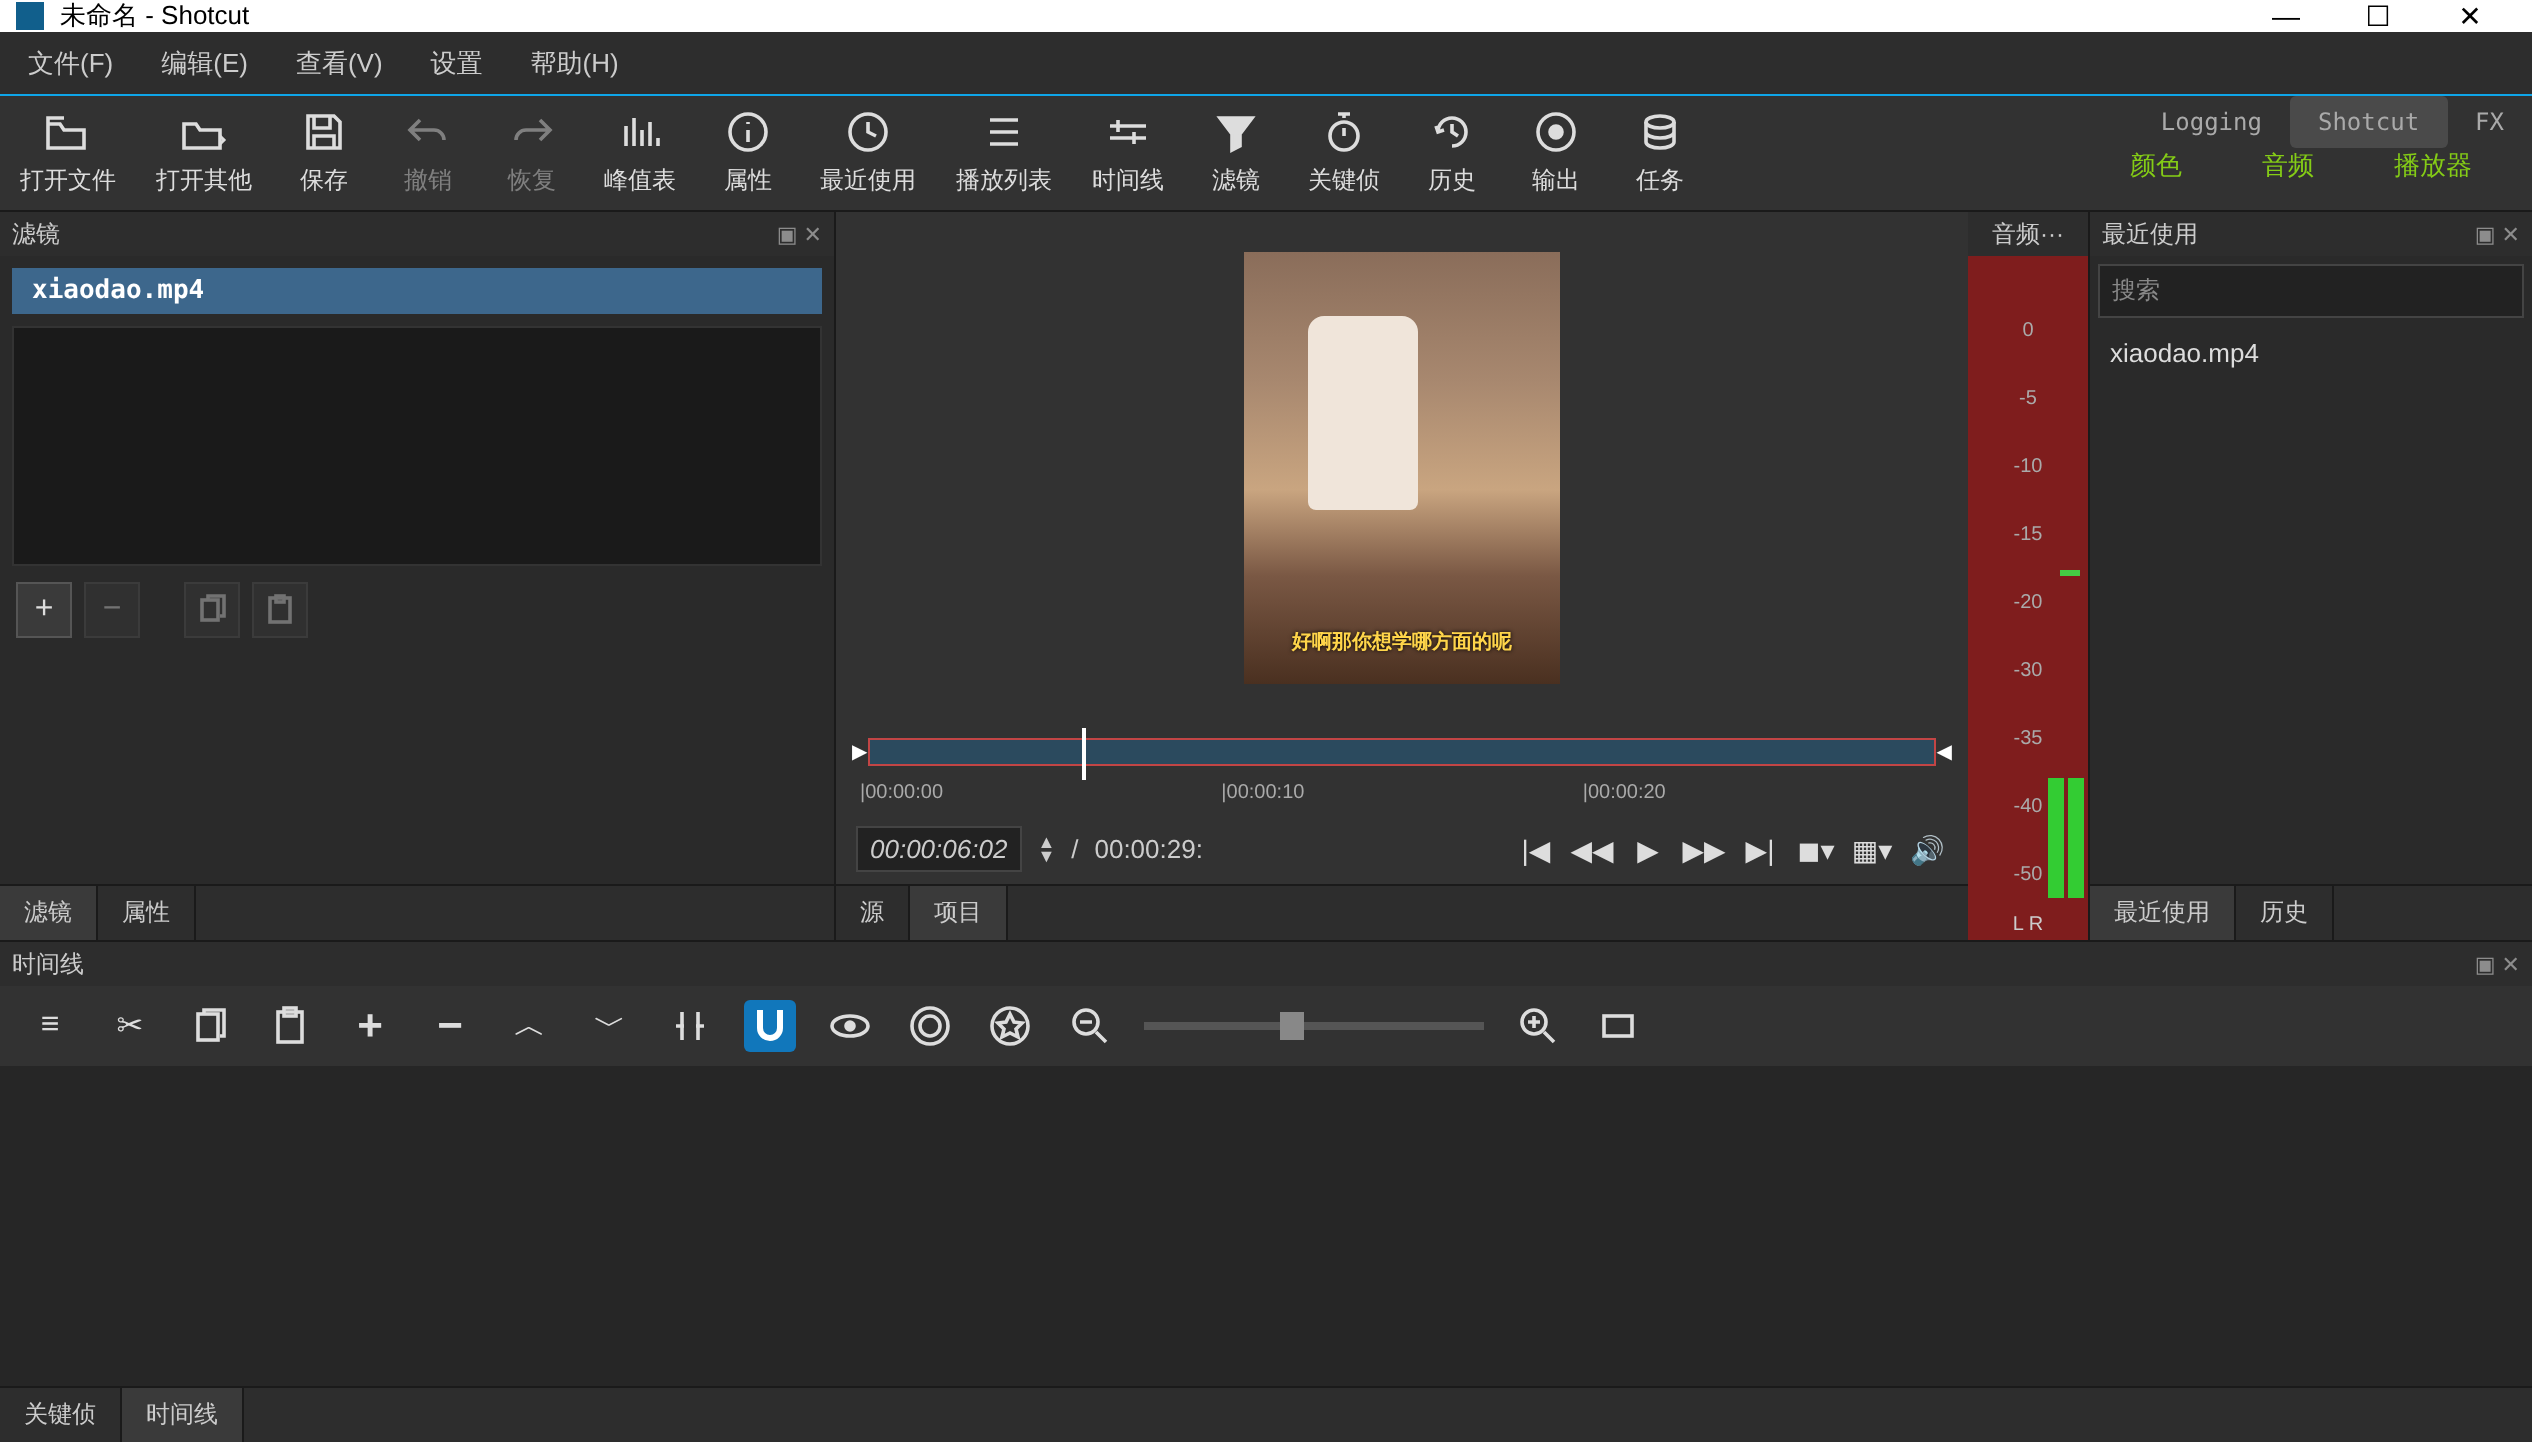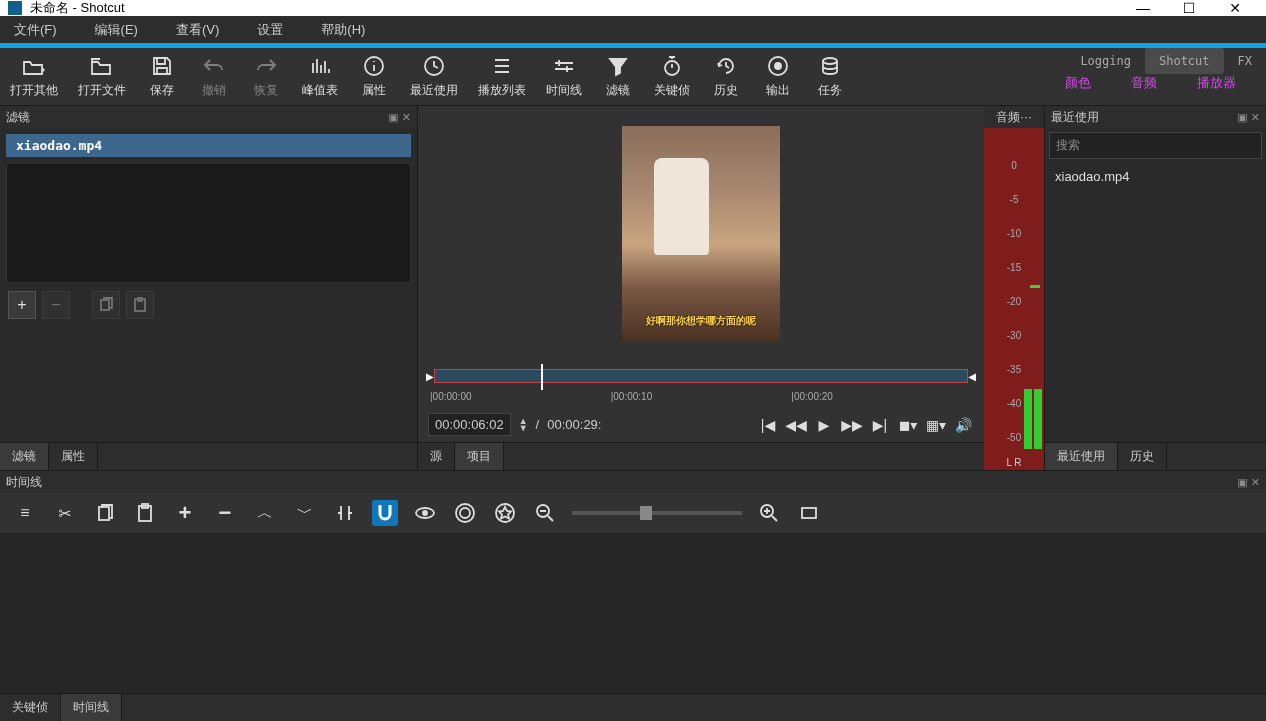--- a/index.html
+++ b/index.html
@@ -1,31 +1,31 @@
 <!DOCTYPE html>
 <html><head>
 <meta charset="utf-8">
 <style>
 * { margin: 0; padding: 0; box-sizing: border-box; font-family: "Microsoft YaHei", sans-serif; }
 body { background: #2a2a2a; color: #ccc; width: 1266px; height: 721px; overflow: hidden; display: flex; flex-direction: column; }
 .titlebar { height: 16px; background: #fff; display: flex; align-items: center; padding: 0 8px; color: #000; font-size: 13px; }
 .titlebar .app-icon { width: 14px; height: 14px; background: #115f8c; margin-right: 8px; }
 .titlebar .controls { margin-left: auto; display: flex; }
 .titlebar .controls span { width: 46px; height: 32px; display: flex; align-items: center; justify-content: center; font-size: 14px; cursor: pointer; }
-.menubar { height: 32px; background: #2d2d2d; border-bottom: 5px solid #0ea5e9; display: flex; align-items: center; padding: 0 8px; gap: 26px; font-size: 13px; }
+.menubar { height: 32px; background: #2d2d2d; border-bottom: 1px solid #0ea5e9; display: flex; align-items: center; padding: 0 8px; gap: 12px; font-size: 13px; }
 .menubar span { cursor: pointer; padding: 3px 6px; }
 .toolbar { background: #323232; display: flex; align-items: stretch; border-bottom: 1px solid #1a1a1a; }
 .tool-btn { display: flex; flex-direction: column; align-items: center; justify-content: center; padding: 6px 10px; cursor: pointer; min-width: 52px; gap: 4px; }
 .tool-icon { width: 24px; height: 24px; display: flex; align-items: center; justify-content: center; }
 .tool-label { font-size: 12px; color: #ddd; white-space: nowrap; }
 .tool-btn.dim .tool-label, .tool-btn.dim .tool-icon { opacity: 0.45; }
 .mode-tabs { margin-left: auto; display: flex; }
 .mode-tab { padding: 3px 14px; font-size: 12px; font-family: monospace; cursor: pointer; display: flex; align-items: center; color: #aaa; height: 26px; }
 .mode-tab.active { background: #4a4a4a; border-radius: 3px; }
-.second-row { display: flex; margin-left: auto; gap: 40px; padding-right: 30px; font-size: 13px; color: #d946ef; }
+.second-row { display: flex; margin-left: auto; gap: 40px; padding-right: 30px; font-size: 13px; color: #84cc16; }
 .main { flex: 1; display: flex; min-height: 0; }
 .panel-left { width: 418px; display: flex; flex-direction: column; background: #2a2a2a; border-right: 1px solid #1a1a1a; }
 .panel-header { height: 22px; background: #2d2d2d; display: flex; align-items: center; padding: 0 6px; font-size: 12px; }
 .panel-header .close-x { margin-left: auto; font-size: 11px; cursor: pointer; opacity: 0.6; }
 .filter-item { background: #3d678c; color: #fff; padding: 4px 10px; margin: 6px; font-family: monospace; font-size: 13px; font-weight: bold; }
 .filter-canvas { flex: 1; background: #1a1a1a; margin: 0 6px; min-height: 120px; border: 1px solid #333; }
 .filter-tools { display: flex; gap: 6px; padding: 8px; align-items: center; }
 .sq-btn { width: 28px; height: 28px; background: #3a3a3a; border: 1px solid #555; display: flex; align-items: center; justify-content: center; cursor: pointer; font-size: 16px; color: #ddd; }
 .sq-btn.dim { opacity: 0.4; }
 .tabs-row { display: flex; background: #2d2d2d; border-top: 1px solid #1a1a1a; height: 28px; }
@@ -35,21 +35,21 @@
 .preview { flex: 1; display: flex; align-items: center; justify-content: center; background: #323232; position: relative; }
 .video-frame { width: 158px; height: 216px; background: linear-gradient(180deg, #8a6d5a 0%, #a8886f 30%, #c9a580 55%, #7a5844 75%, #4a3020 100%); position: relative; overflow: hidden; }
 .video-frame::before { content: ""; position: absolute; top: 15%; left: 20%; width: 35%; height: 45%; background: #f0e5da; border-radius: 8px 8px 4px 4px; }
 .subtitle { position: absolute; bottom: 14px; left: 50%; transform: translateX(-50%); font-size: 10px; color: #ffd54a; white-space: nowrap; font-weight: bold; text-shadow: 0 0 2px #000; }
 .scrubber { height: 30px; display: flex; align-items: center; position: relative; padding: 0 8px; }
 .scrub-track { flex: 1; height: 14px; background: #2b4a5e; border: 1px solid #c24545; position: relative; }
 .scrub-head { position: absolute; left: 20%; top: -6px; width: 2px; height: 26px; background: #fff; }
 .timecodes { display: flex; height: 16px; font-size: 10px; font-family: monospace; color: #aaa; padding: 0 12px; }
 .timecodes span { flex: 1; }
 .transport { display: flex; align-items: center; gap: 8px; padding: 6px 10px; font-family: monospace; font-size: 13px; color: #ccc; }
-.tc-box { background: #222; padding: 3px 6px; border: 1px solid #444; }
+.tc-box { background: #222; padding: 3px 6px; border: 1px solid #444; font-style: italic; }
 .ctrl-icon { width: 20px; height: 20px; display: flex; align-items: center; justify-content: center; cursor: pointer; color: #ddd; font-size: 14px; }
 .panel-audio { width: 60px; background: #7f1d1d; display: flex; flex-direction: column; }
 .db-scale { flex: 1; display: flex; flex-direction: column; align-items: center; justify-content: space-around; font-size: 10px; color: #aaa; position: relative; padding-top: 20px; }
 .db-scale span { display: block; }
 .meter-bars { position: absolute; bottom: 6px; right: 2px; display: flex; gap: 2px; }
 .meter-bar { width: 8px; height: 60px; background: linear-gradient(180deg, #3c3 0%, #3c3 100%); }
 .lr-label { font-size: 10px; text-align: center; padding: 2px; }
 .panel-right { width: 222px; background: #2a2a2a; display: flex; flex-direction: column; border-left: 1px solid #1a1a1a; }
 .search-box { margin: 4px; padding: 4px 6px; background: #222; border: 1px solid #444; font-size: 12px; color: #888; }
 .recent-item { padding: 6px 10px; font-size: 13px; color: #ddd; cursor: pointer; }
@@ -84,33 +84,33 @@
   <span>编辑(E)</span>
   <span>查看(V)</span>
   <span>设置</span>
   <span>帮助(H)</span>
 </div>
 
 <div class="toolbar">
   <div class="tool-btn">
     <div class="tool-icon">
         <svg width="24" height="20" viewBox="0 0 24 20">
+          <path d="M2 6h6l2 3h10v9H2z M2 6V3h8"></path>
+        </svg>
+      </div>
+    <span class="tool-label">打开文件</span>
+  </div>
+  <div class="tool-btn">
+    <div class="tool-icon">
+        <svg width="24" height="20" viewBox="0 0 24 20">
           <path d="M2 6h6l2 3h10v9H2z"></path>
           <path d="M20 12l2 2-2 2" stroke-width="1.5"></path>
         </svg>
       </div>
     <span class="tool-label">打开其他</span>
-  </div>
-  <div class="tool-btn">
-    <div class="tool-icon">
-        <svg width="24" height="20" viewBox="0 0 24 20">
-          <path d="M2 6h6l2 3h10v9H2z M2 6V3h8"></path>
-        </svg>
-      </div>
-    <span class="tool-label">打开文件</span>
   </div>
   <div class="tool-btn">
     <div class="tool-icon">
         <svg width="22" height="22" viewBox="0 0 22 22">
           <path d="M3 3h13l3 3v13H3z M6 3v6h8V3 M6 19v-6h10v6"></path>
         </svg>
       </div>
     <span class="tool-label">保存</span>
   </div>
   <div class="tool-btn dim">

